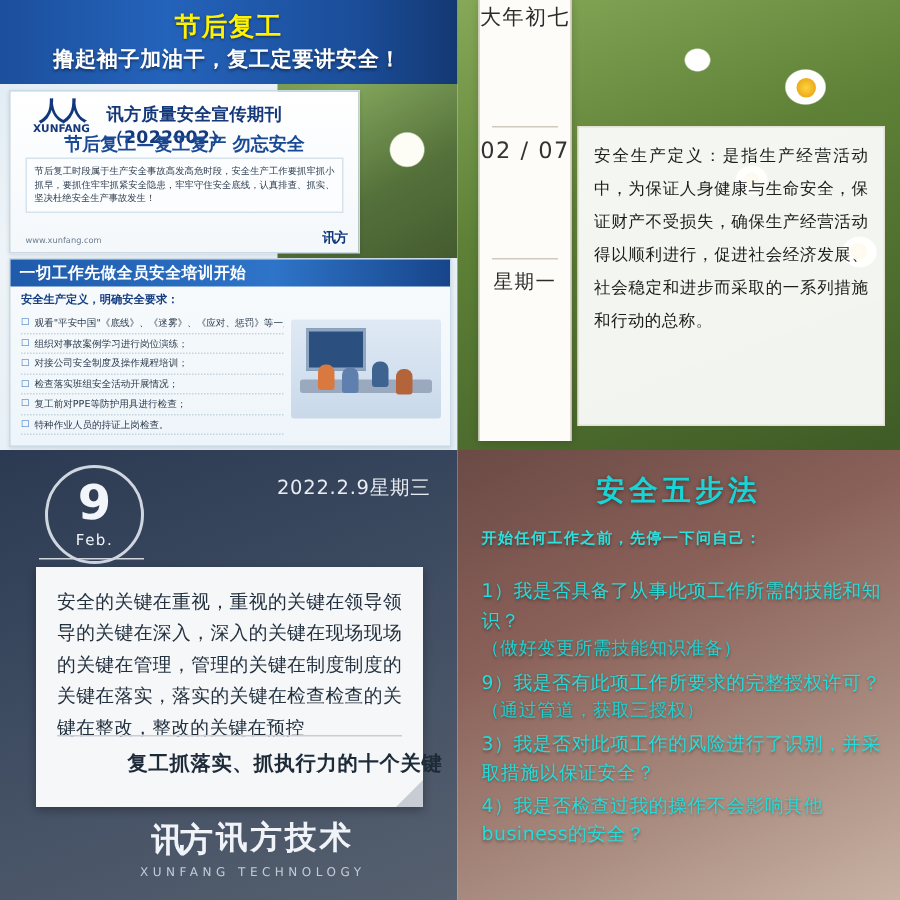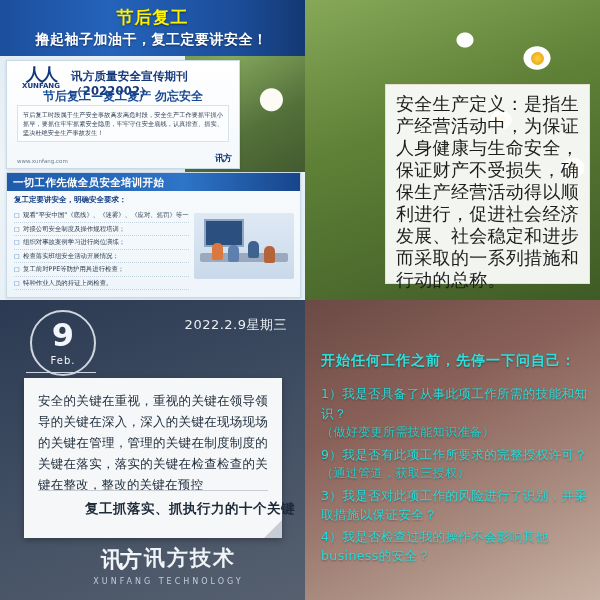--- a/index.html
+++ b/index.html
@@ -269,21 +269,21 @@
   .tr-cal .rule.r2 { top: 172px; }
   .tr-panel {
     position: absolute;
     left: 80px; top: 84px;
     width: 205px; height: 200px;
     background: rgba(255,255,255,.93);
     border: 1px solid #e4e0d4;
     padding: 8px 10px;
     box-sizing: border-box;
     color: #1d1d1d;
-    font-size: 18px;
+    font-size: 11px;
     line-height: 22px;
     text-align: justify;
     letter-spacing: .3px;
   }
 
   
   .panel-bl {
     position: absolute;
     left: 0; top: 300px;
     width: 305px; height: 300px;
@@ -411,21 +411,21 @@
     font-size: 19px;
     font-weight: bold;
     letter-spacing: 3px;
     text-shadow: 0 1px 3px rgba(0,0,0,.45);
   }
   .br-lead {
     position: absolute;
     left: 16px; top: 52px;
     width: 265px;
     color: #2ee0dd;
-    font-size: 14px;
+    font-size: 10px;
     font-weight: bold;
     letter-spacing: 1px;
     text-shadow: 0 1px 2px rgba(0,0,0,.4);
   }
   .br-list {
     position: absolute;
     left: 16px; top: 84px;
     width: 268px;
     margin: 0; padding: 0;
     list-style: none;
@@ -464,25 +464,25 @@
       </div>
       <div class="tl-title">讯方质量安全宣传期刊（2022002）</div>
       <div class="tl-sub">节后复工—复工复产 勿忘安全</div>
       <div class="tl-body">节后复工时段属于生产安全事故高发高危时段，安全生产工作要抓牢抓小抓早，要抓住牢牢抓紧安全隐患，牢牢守住安全底线，认真排查、抓实、坚决杜绝安全生产事故发生！</div>
       <div class="tl-url">www.xunfang.com</div>
       <div class="tl-xf">讯方</div>
     </div>
 
     <div class="tl-card2">
       <div class="tl-card2-head">一切工作先做全员安全培训开始</div>
-      <div class="tl-card2-sub">复工定要讲安全，明确安全要求：</div>
+      <div class="tl-card2-sub">安全生产定义，明确安全要求：</div>
       <ul class="tl-list">
         <li>观看"平安中国"《底线》、《迷雾》、《应对、惩罚》等一人到场，记到位，学到位；</li>
+        <li>组织对事故案例学习进行岗位演练；</li>
         <li>对接公司安全制度及操作规程培训；</li>
-        <li>组织对事故案例学习进行岗位演练；</li>
         <li>检查落实班组安全活动开展情况；</li>
         <li>复工前对PPE等防护用具进行检查；</li>
         <li>特种作业人员的持证上岗检查。</li>
       </ul>
       <div class="tl-illus">
         <div class="screen"></div>
         <div class="desk"></div>
         <div class="p1"></div>
         <div class="p2"></div>
         <div class="p3"></div>
@@ -490,20 +490,27 @@
       </div>
     </div>
   </div>
 
   <div class="panel-tr">
     <div class="tr-flowers"></div>
     <div class="tr-yellow1"></div>
     <div class="tr-yellow2"></div>
     <div class="tr-yellow3"></div>
 
+    <div class="tr-cal">
+      <div class="seg top">大年初七</div>
+      <div class="rule r1"></div>
+      <div class="seg mid">02 / 07</div>
+      <div class="rule r2"></div>
+      <div class="seg bot">星期一</div>
+    </div>
 
     <div class="tr-panel">安全生产定义：是指生产经营活动中，为保证人身健康与生命安全，保证财产不受损失，确保生产经营活动得以顺利进行，促进社会经济发展、社会稳定和进步而采取的一系列措施和行动的总称。</div>
   </div>
 
   <div class="panel-bl">
     <div class="bl-date-circle">
       <span class="d">9</span>
       <span class="m">Feb.</span>
     </div>
     <div class="bl-date-line"></div>
@@ -515,20 +522,21 @@
       <div class="bl-card-foot">复工抓落实、抓执行力的十个关键</div>
     </div>
 
     <div class="bl-brand">
       <span class="bm">讯方</span><span class="bn">讯方技术</span>
       <span class="be">XUNFANG TECHNOLOGY</span>
     </div>
   </div>
 
   <div class="panel-br">
+    <div class="br-title">安全五步法</div>
     <div class="br-lead">开始任何工作之前，先停一下问自己：</div>
     <ul class="br-list">
       <li>
         <span>1）我是否具备了从事此项工作所需的技能和知识？</span>
         <span class="note">（做好变更所需技能知识准备）</span>
       </li>
       <li>
         <span>9）我是否有此项工作所要求的完整授权许可？</span>
         <span class="note">（通过管道，获取三授权）</span>
       </li>

